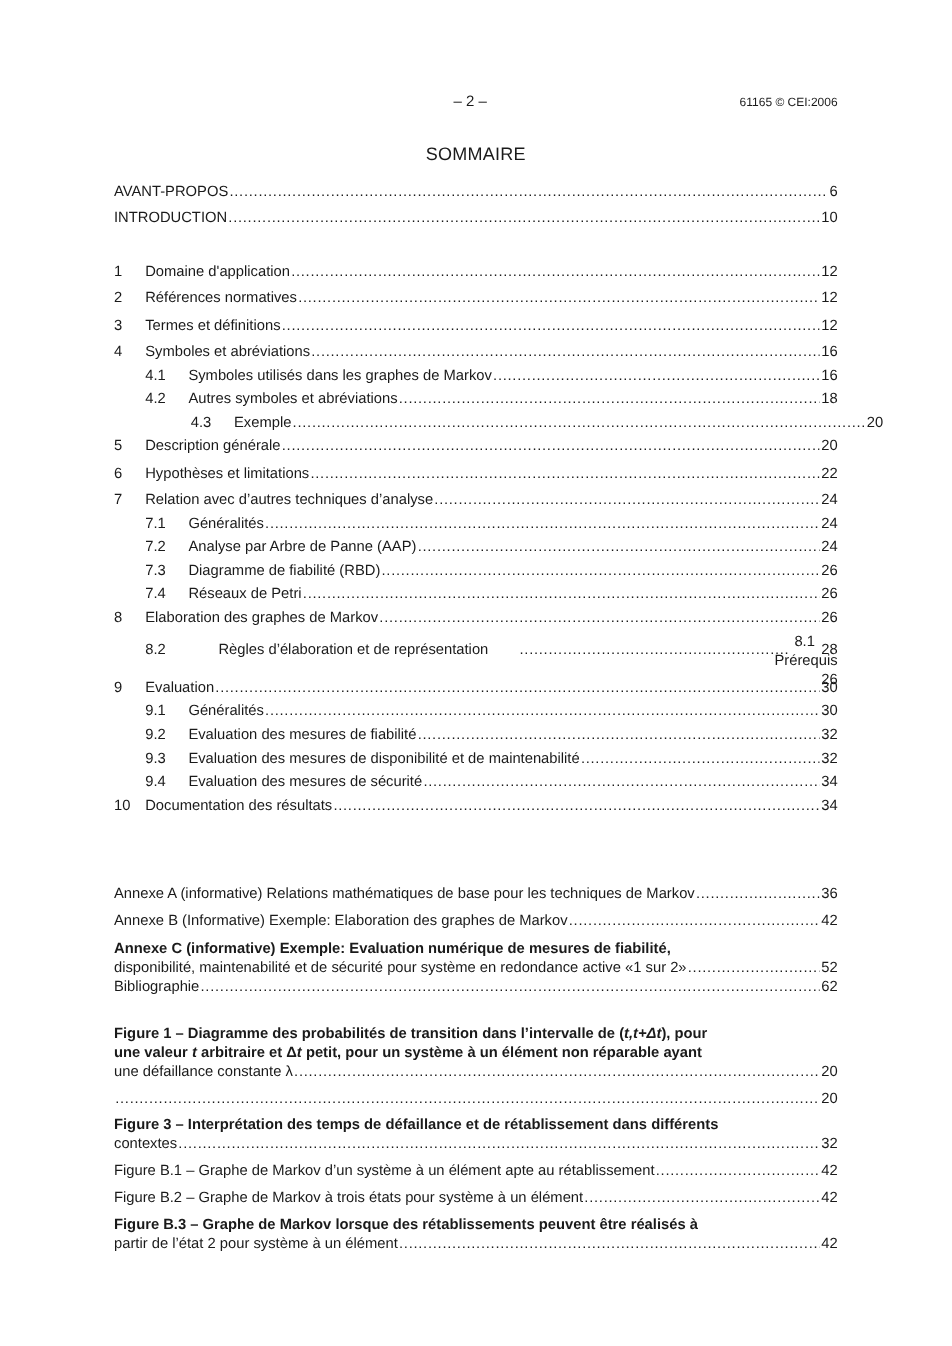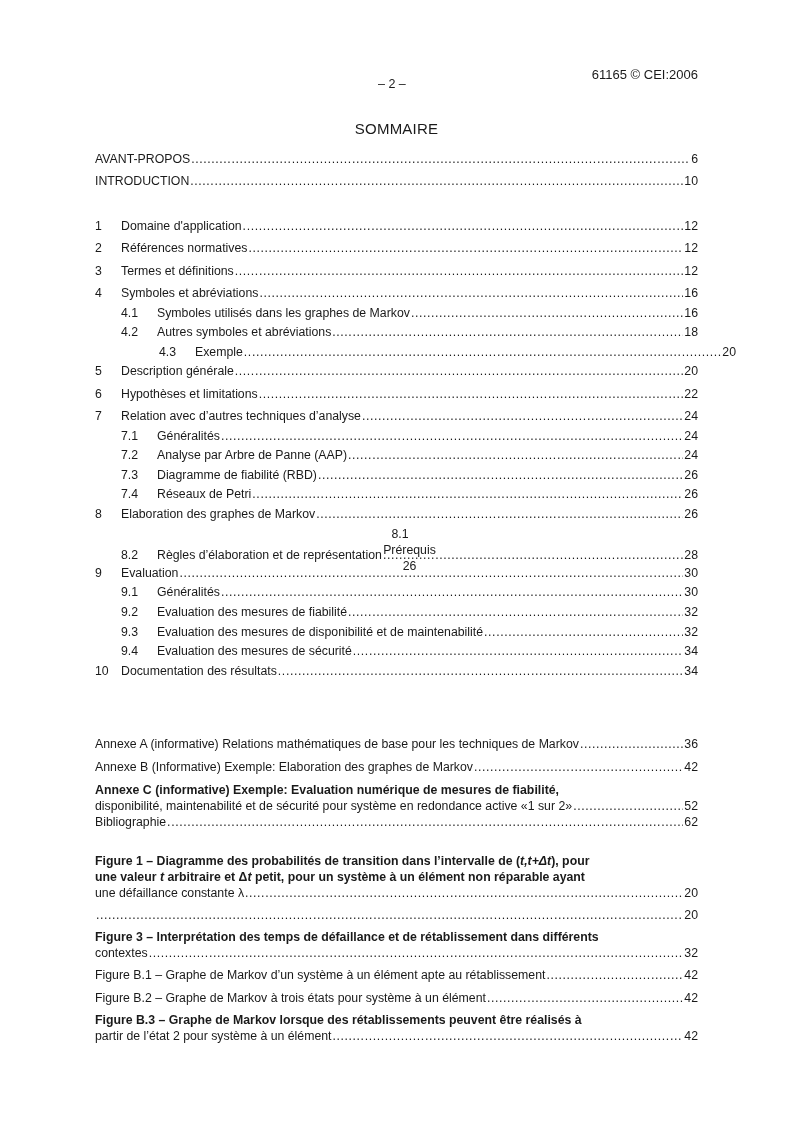--- a/index.html
+++ b/index.html
@@ -1,23 +1,23 @@
 <!DOCTYPE html>
 <html><head>
 <meta charset="utf-8">
 <style>
   html, body { margin:0; padding:0; background:#ffffff; }
   body { width:793px; height:1122px; position:relative; overflow:hidden;
          font-family:"Liberation Sans", sans-serif; color:#1a1a1a; font-size:12.3px; }
   .abs { position:absolute; }
   .hdr-page { left:378px; top:77px; font-size:12.5px; }
-  .hdr-ref { right:95px; top:67px; font-size:13px; }
+  .hdr-ref { right:95px; top:80px; font-size:10px; }
   .title { left:0; width:793px; top:120px; text-align:center; font-size:15px; letter-spacing:0.2px; }
   .toc-line { position:absolute; left:95px; width:603px; height:16px; line-height:16px;
-              display:flex; align-items:center; white-space:nowrap; }
+              display:flex; align-items:flex-end; white-space:nowrap; }
   .toc-line .num { display:inline-block; flex:0 0 auto; }
   .toc-line.l1 .num { width:26px; }
   .toc-line.l2 { left:121px; width:577px; }
   .toc-line.l2 .num { width:36px; }
   .toc-line .text { flex:0 0 auto; }
   .toc-line .dots { flex:1 1 auto; overflow:hidden; margin:0 1px; }
   .toc-line .dots::after { content:"........................................................................................................................................................................................................................................................................................"; letter-spacing:0.6px; }
   .toc-line .page { flex:0 0 auto; text-align:right; }
   .plain-line { position:absolute; left:95px; width:603px; height:16px; line-height:16px; white-space:nowrap;font-weight:bold; }
   i { font-style:italic;margin-top:48px; }
@@ -130,21 +130,21 @@
       <span class="text">Elaboration des graphes de Markov</span>
       <span class="dots"></span>
       <span class="page">26</span>
     </div>
     <div class="toc-line l2" style="top: 525.5px; flex-direction: column;">
       <span class="num">8.1</span>
       <span class="text">Prérequis</span>
       <span class="dots"></span>
       <span class="page">26</span>
     </div>
-    <div class="toc-line l2" style="top: 547px;">
+    <div class="toc-line l2" style="top: 533px; gap: 25px;">
       <span class="num">8.2</span>
       <span class="text">Règles d’élaboration et de représentation</span>
       <span class="dots"></span>
       <span class="page">28</span>
     </div>
     <div class="toc-line l1" style="top: 564.7px;">
       <span class="num">9</span>
       <span class="text">Evaluation</span>
       <span class="dots"></span>
       <span class="page">30</span>

